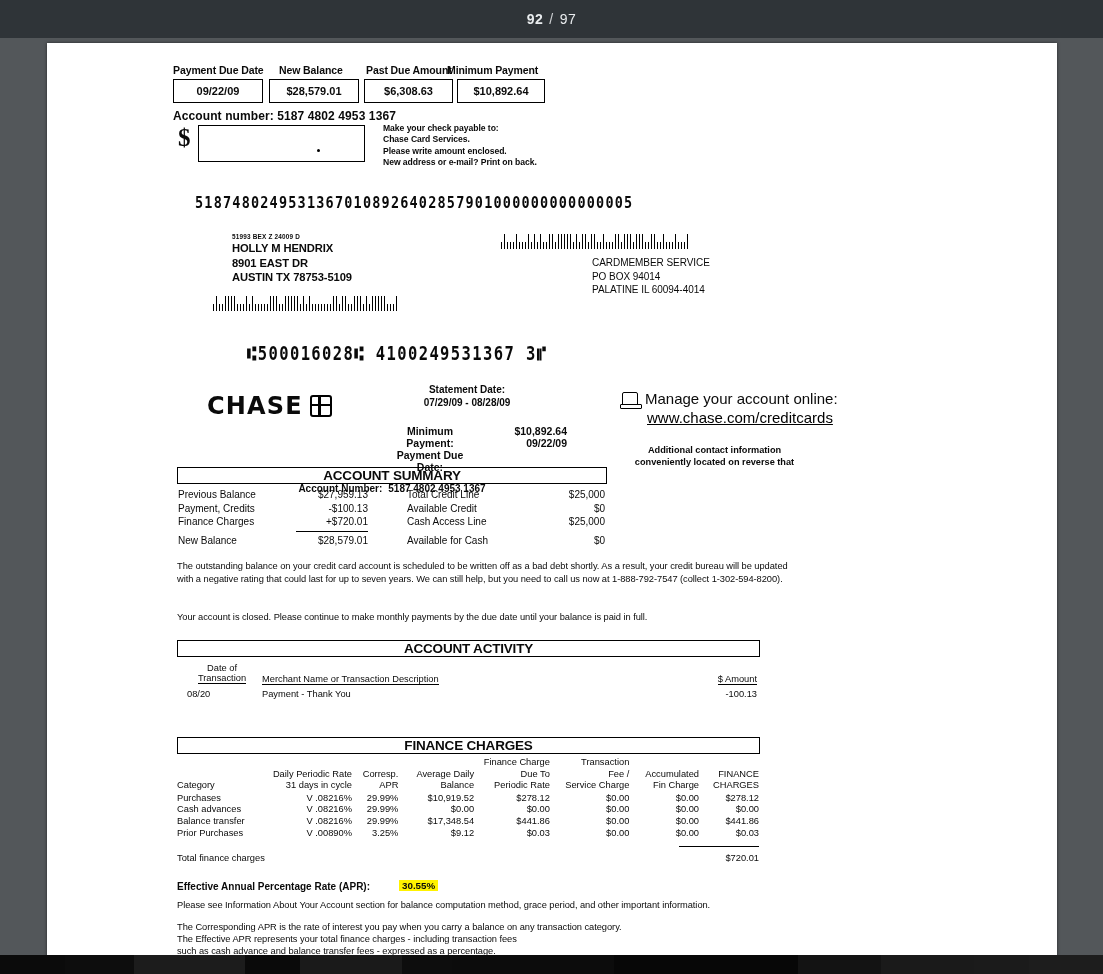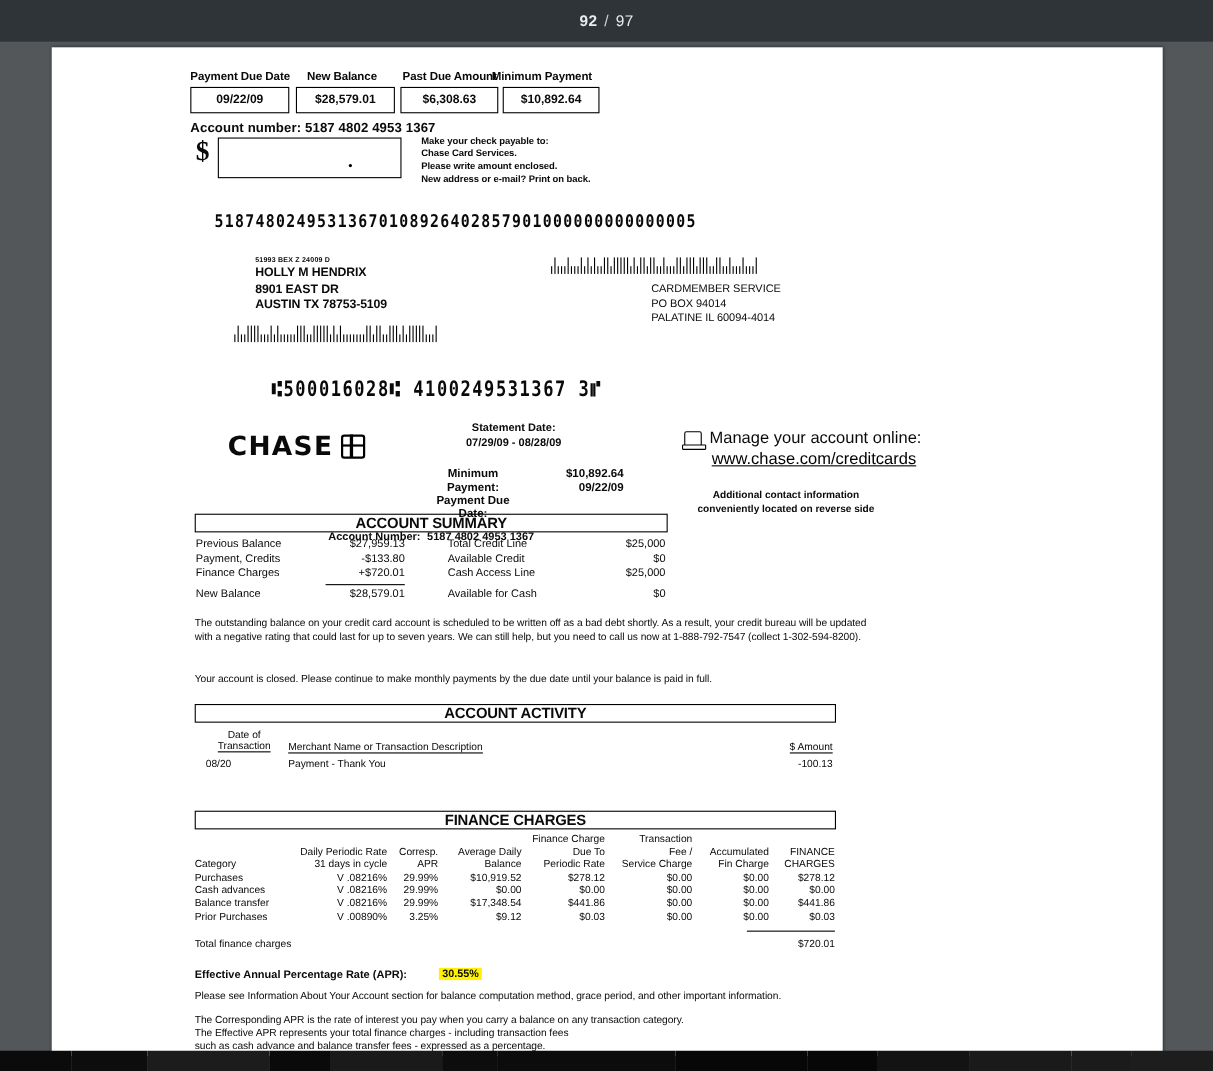--- a/index.html
+++ b/index.html
@@ -355,39 +355,39 @@
 
       <div class="abs" style="left:575px; top:347px; display:flex; align-items:center; gap:7px;">
         <span class="monitor"></span>
         <span class="online">Manage your account online:</span>
       </div>
       <div class="abs online" style="left:600px; top:366px;">
         <a href="#">www.chase.com/creditcards</a>
       </div>
       <div class="abs addl" style="left:555px; top:401px; width:225px;">
         <div>Additional contact information</div>
-        <div>conveniently located on reverse side</div>
+        <div>conveniently located on reverse that</div>
       </div>
 
       <div class="abs secbar" style="left:130px; top:424px; width:430px;">
         <span class="t">ACCOUNT SUMMARY</span>
         <span class="r" style="display:flex; gap:6px;">
           <span>Account Number:</span>
           <span>5187 4802 4953 1367</span>
         </span>
       </div>
 
       <div class="abs" style="left:131px; top:445px;">
         <div class="sumrow">
           <span class="lbl">Previous Balance</span>
           <span class="val">$27,959.13</span>
         </div>
         <div class="sumrow">
           <span class="lbl">Payment, Credits</span>
-          <span class="val">-$133.80</span>
+          <span class="val">-$100.13</span>
         </div>
         <div class="sumrow">
           <span class="lbl">Finance Charges</span>
           <span class="val">+$720.01</span>
         </div>
         <div class="rule" style="margin-left:118px; width:72px; margin-top:2px;"></div>
         <div class="sumrow" style="margin-top:2px;">
           <span class="lbl">New Balance</span>
           <span class="val">$28,579.01</span>
         </div>

